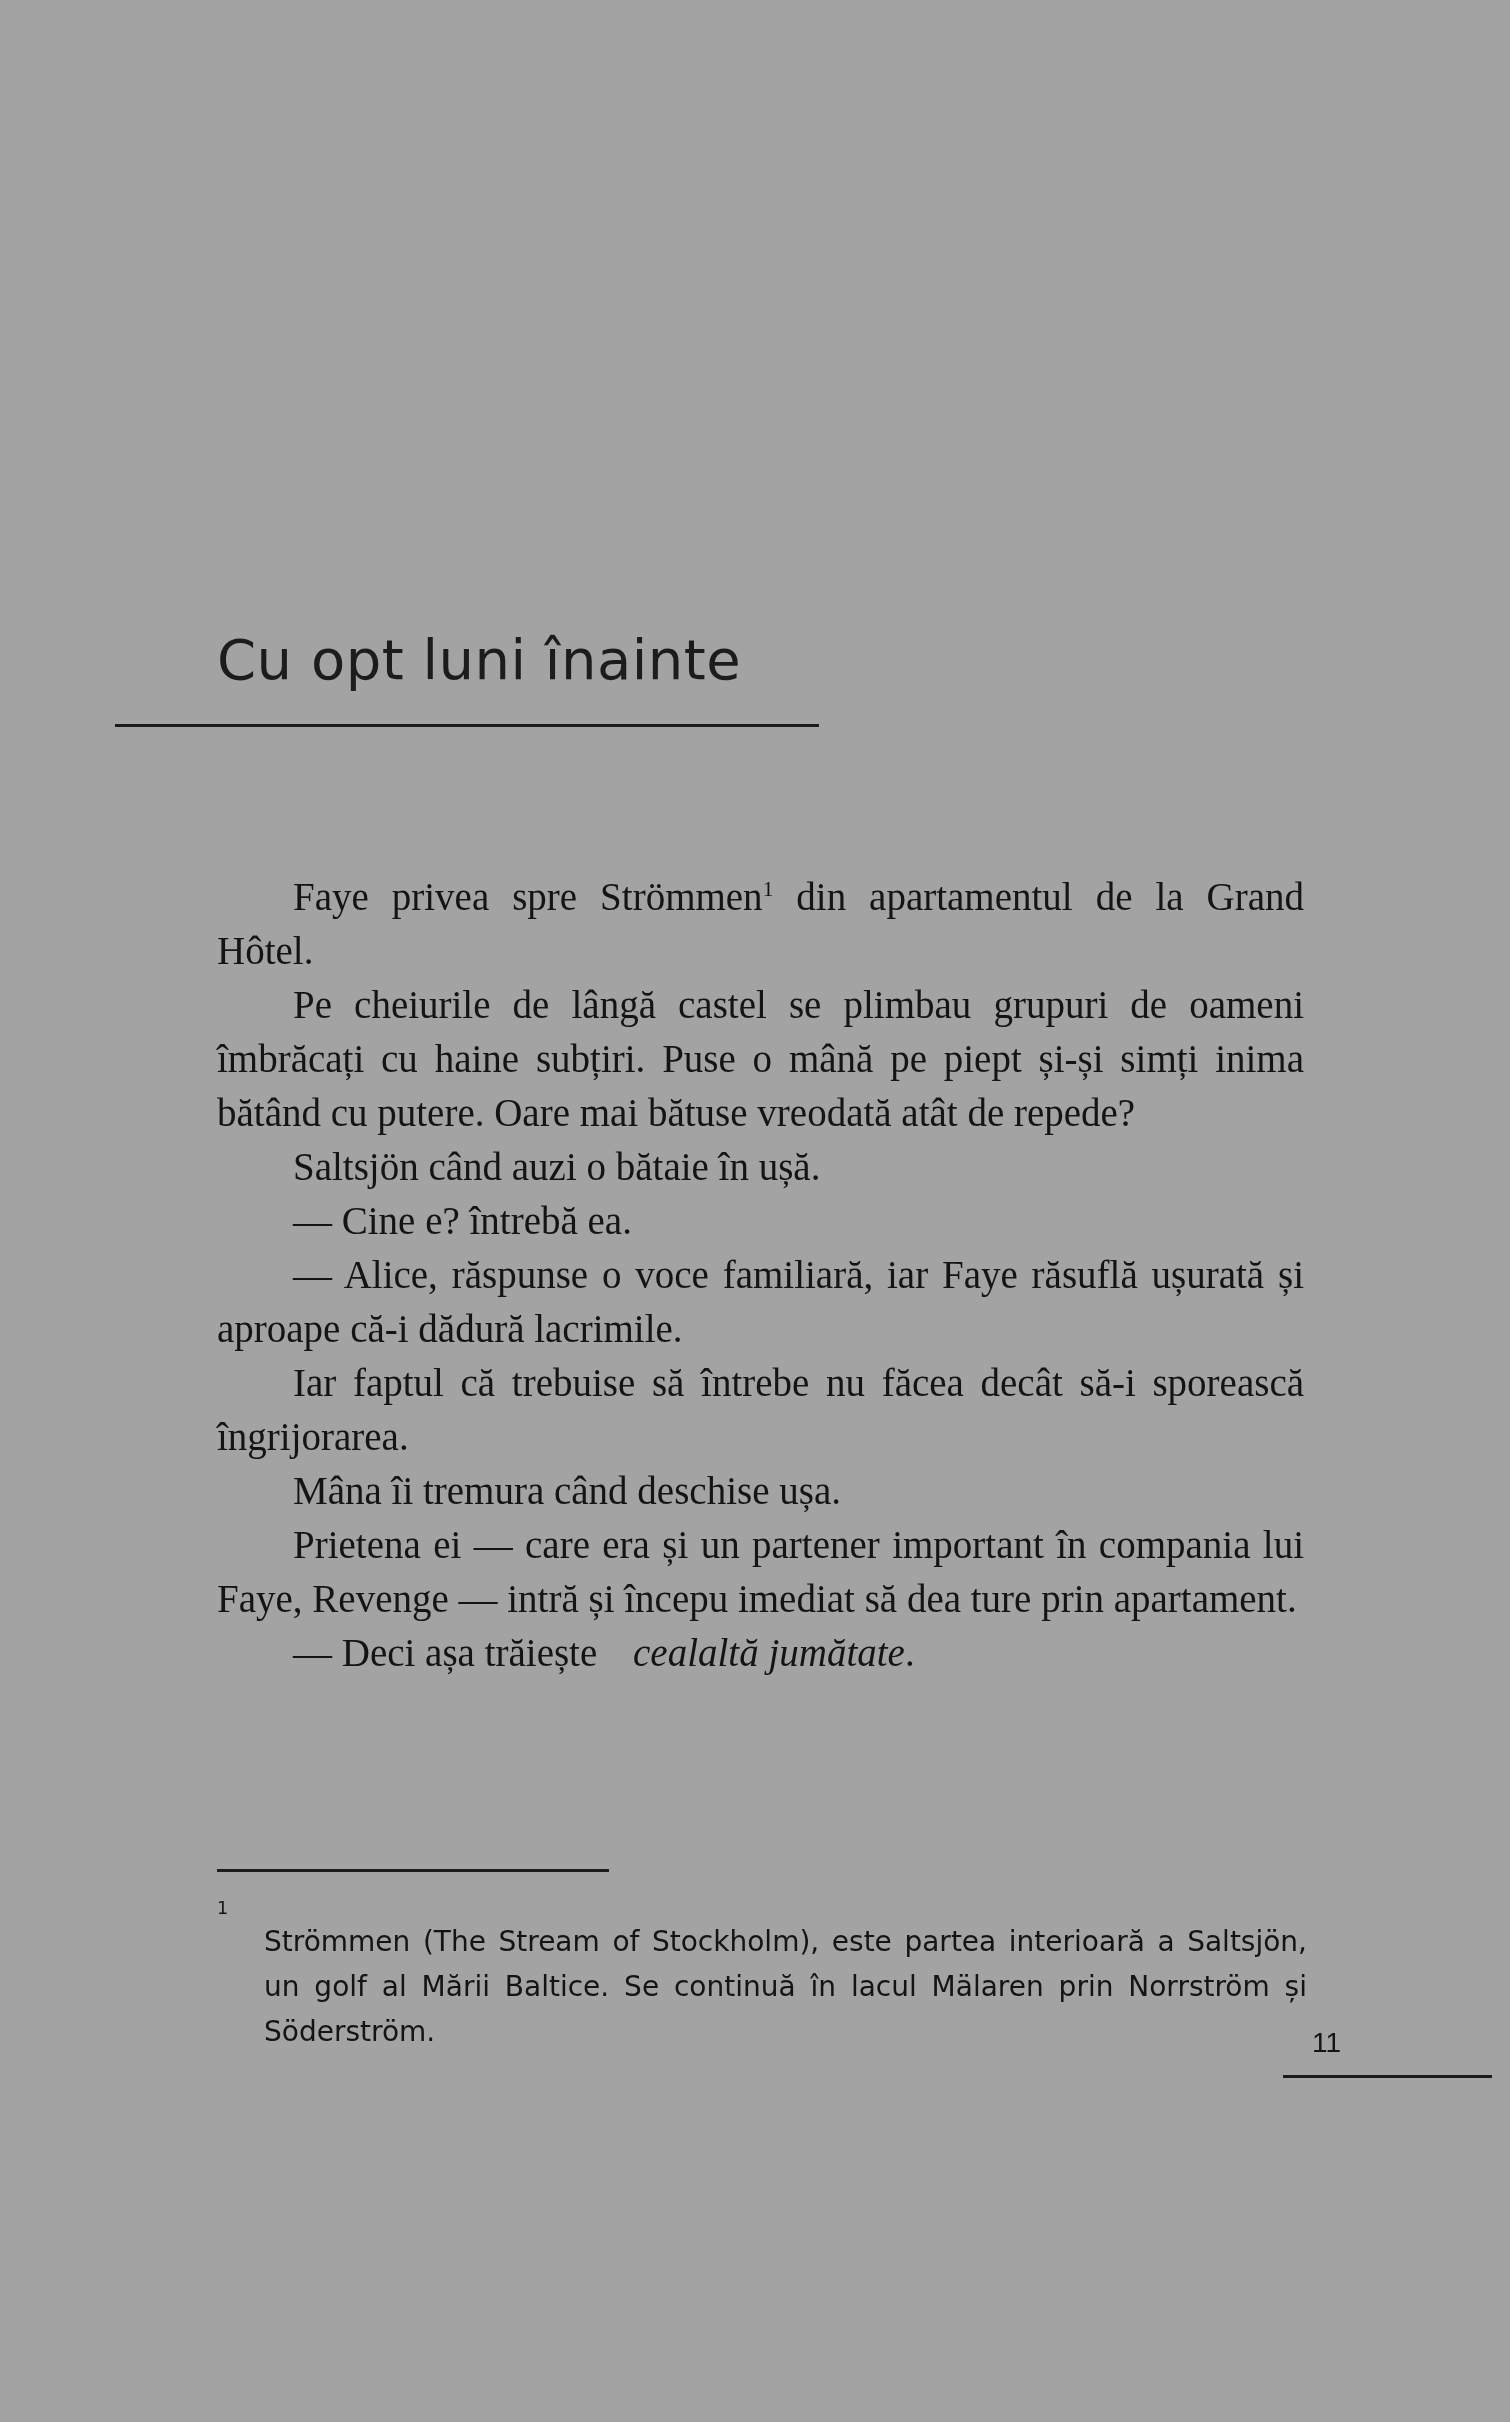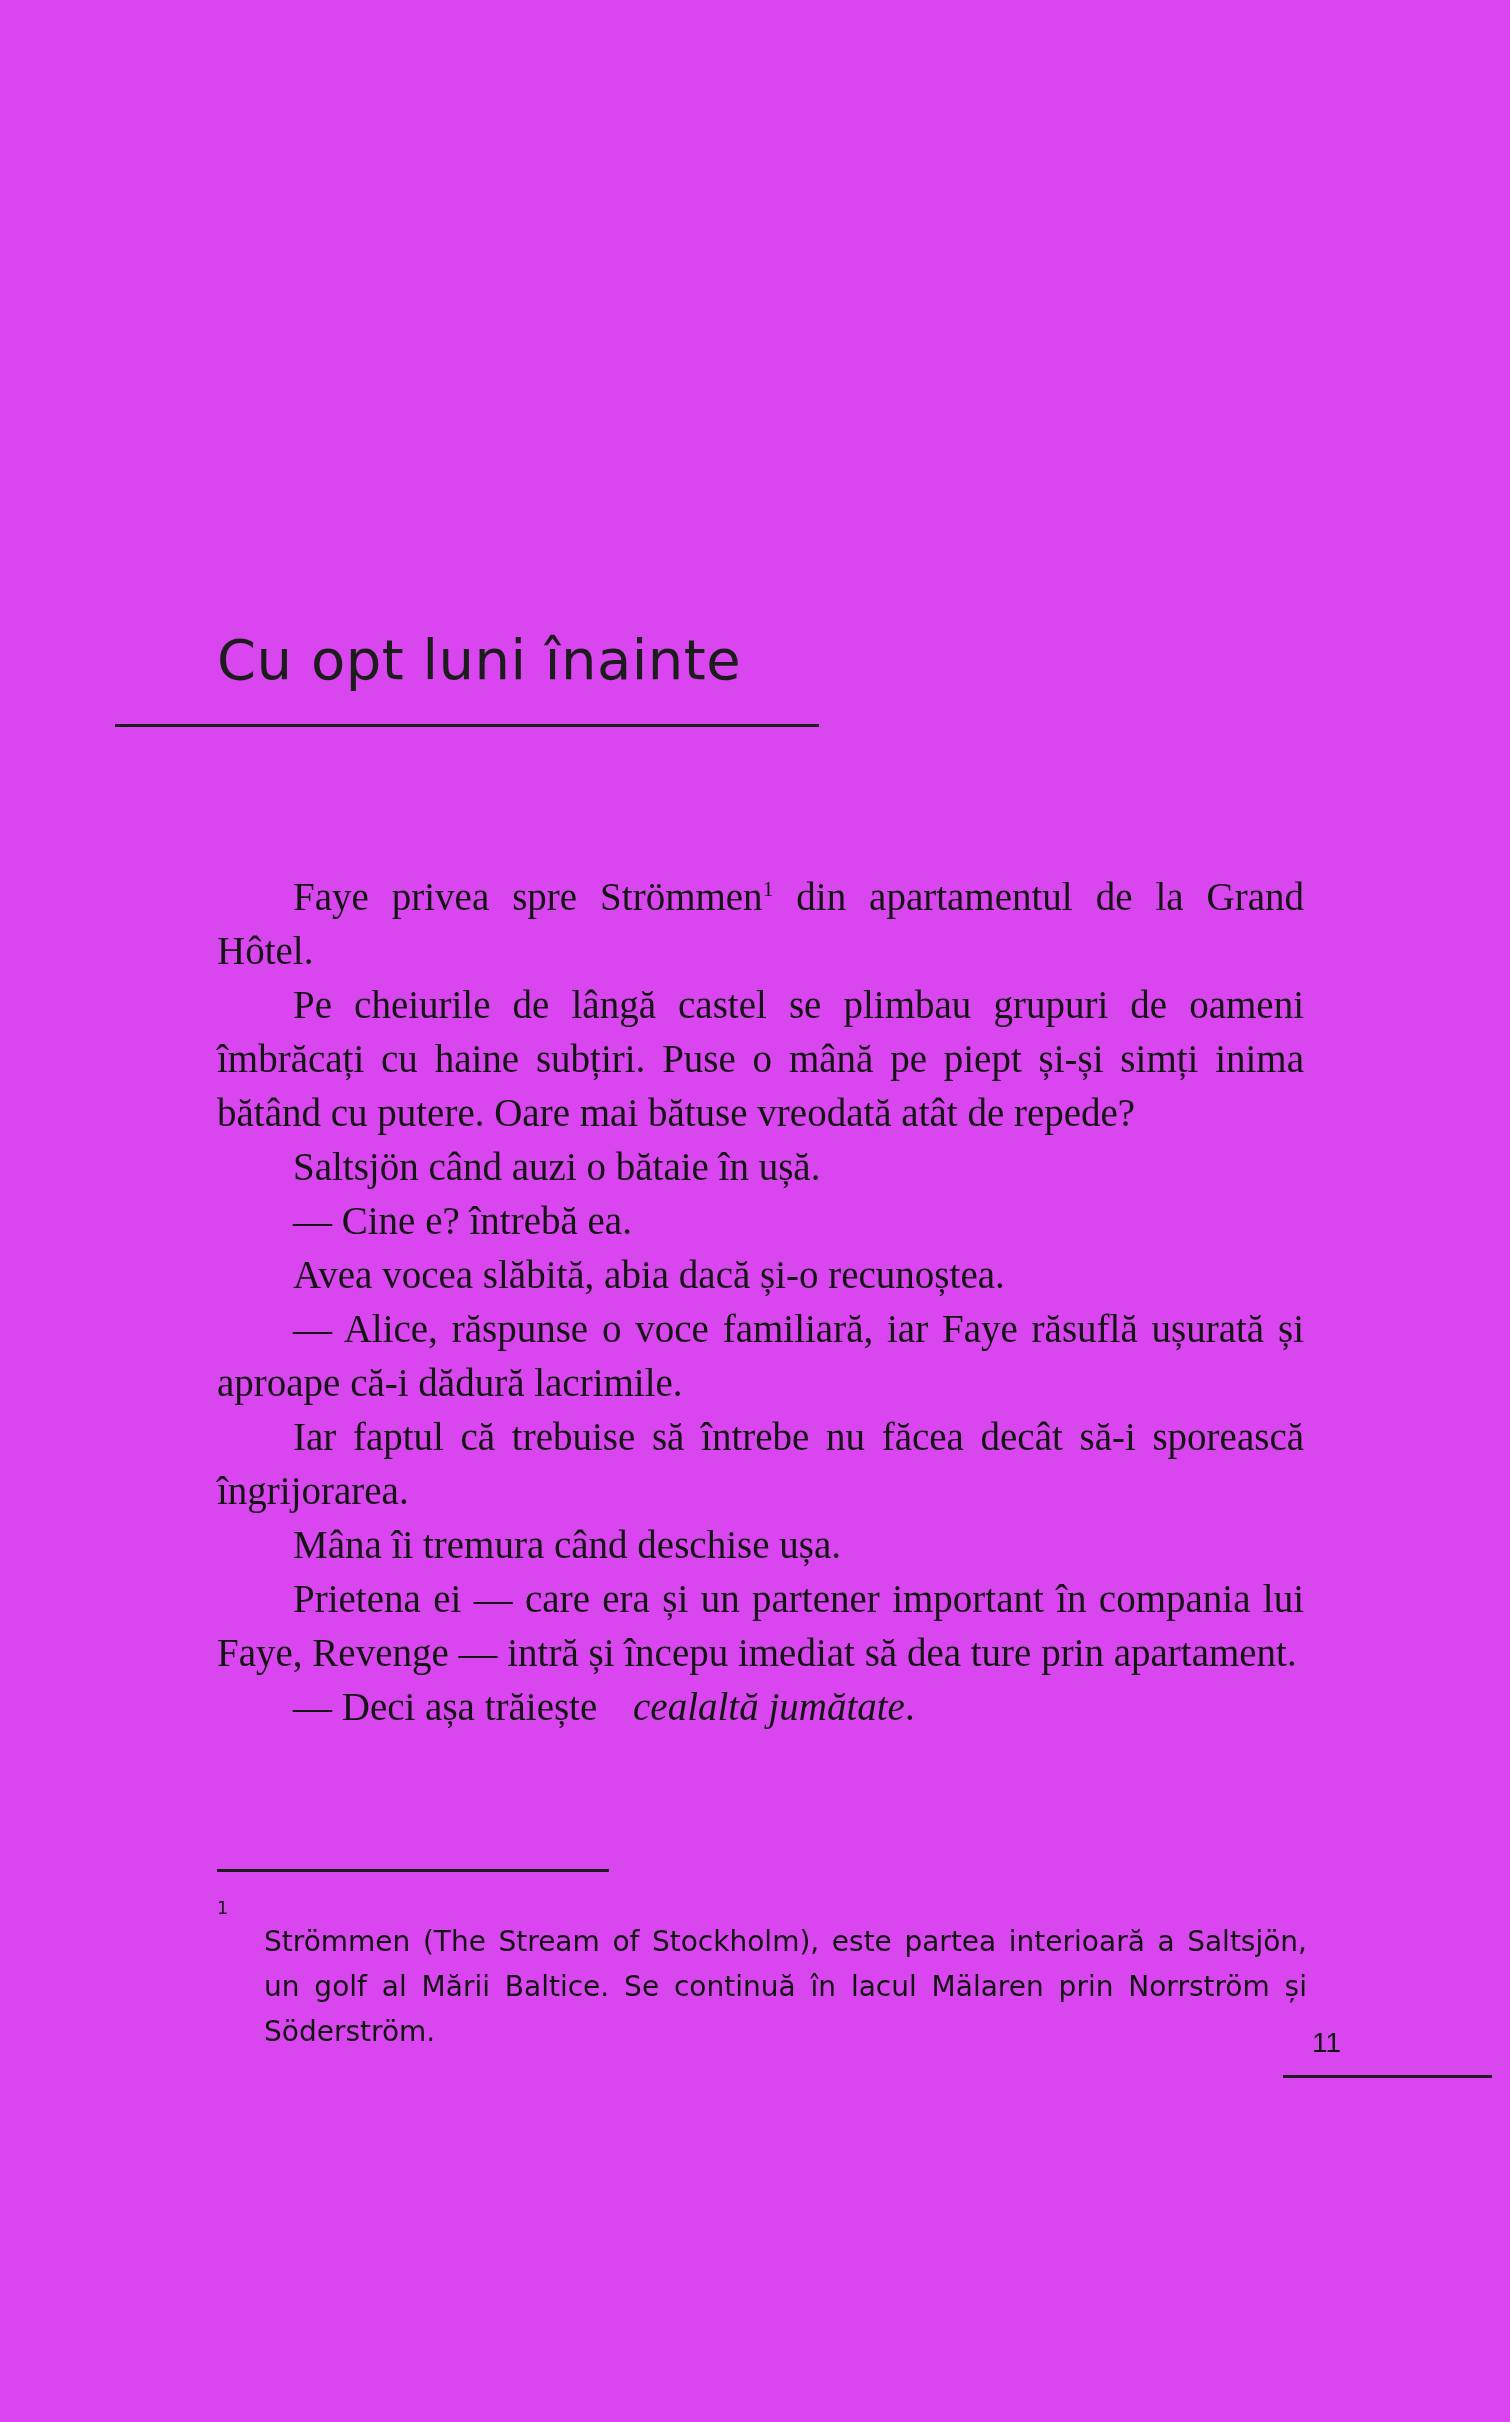--- a/index.html
+++ b/index.html
@@ -4,21 +4,21 @@
 <style>
   html, body {
     margin: 0;
     padding: 0;
     background: #ffffff;
   }
   .page {
     position: relative;
     width: 1511px;
     height: 2423px;
-    background: #d946ef;
+    background: #a3a3a3;
     color: #1c1c1c;
     overflow: hidden;
   }
   .chapter-title {
     position: absolute;
     left: 217px;
     top: 632px;
     margin: 0;
     font-family: "DejaVu Sans", "Liberation Sans", sans-serif;
     font-weight: 400;
@@ -116,21 +116,20 @@
 
   <h1 class="chapter-title">Cu opt luni înainte</h1>
 
   <div class="title-rule"></div>
 
   <div class="body-text" id="paragraphs">
       <p><span>Faye privea spre Strömmen</span><sup>1</sup><span> din apartamentul de la Grand Hôtel.</span></p>
       <p><span>Pe cheiurile de lângă castel se plimbau grupuri de oameni îmbrăcați cu haine subțiri. Puse o mână pe piept și-și simți inima bătând cu putere. Oare mai bătuse vreodată atât de repede?</span></p>
       <p><span>Saltsjön când auzi o bătaie în ușă.</span></p>
       <p><span>— Cine e? întrebă ea.</span></p>
-      <p><span>Avea vocea slăbită, abia dacă și-o recunoștea.</span></p>
       <p><span>— Alice, răspunse o voce familiară, iar Faye răsuflă ușurată și aproape că-i dădură lacrimile.</span></p>
       <p><span>Iar faptul că trebuise să întrebe nu făcea decât să-i sporească îngrijorarea.</span></p>
       <p><span>Mâna îi tremura când deschise ușa.</span></p>
       <p><span>Prietena ei — care era și un partener important în compania lui Faye, Revenge — intră și începu imediat să dea ture prin apartament.</span></p>
       <p><span>— Deci așa trăiește </span><em>cealaltă jumătate</em><span>.</span></p>
     </div>
 
   <div class="footnote-rule"></div>
 
   <div class="footnote">

